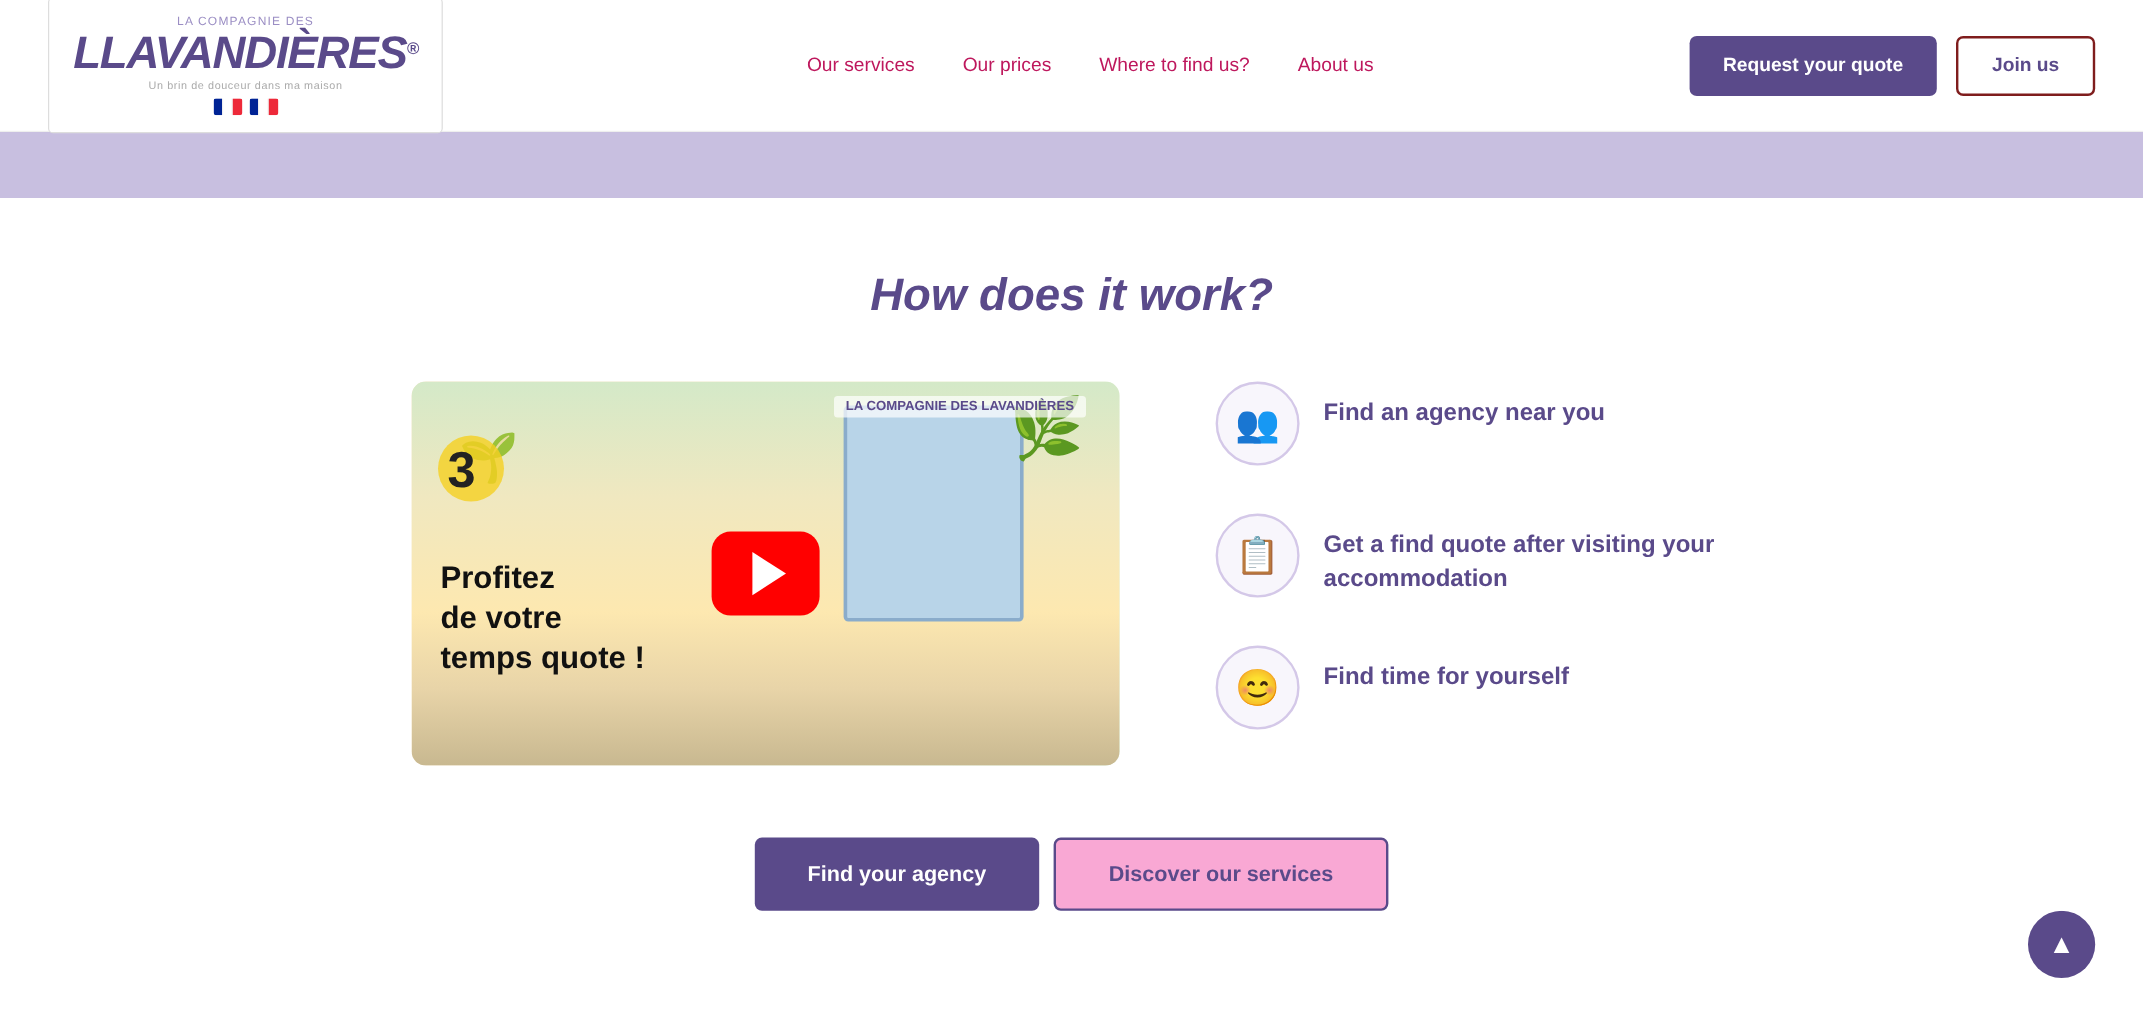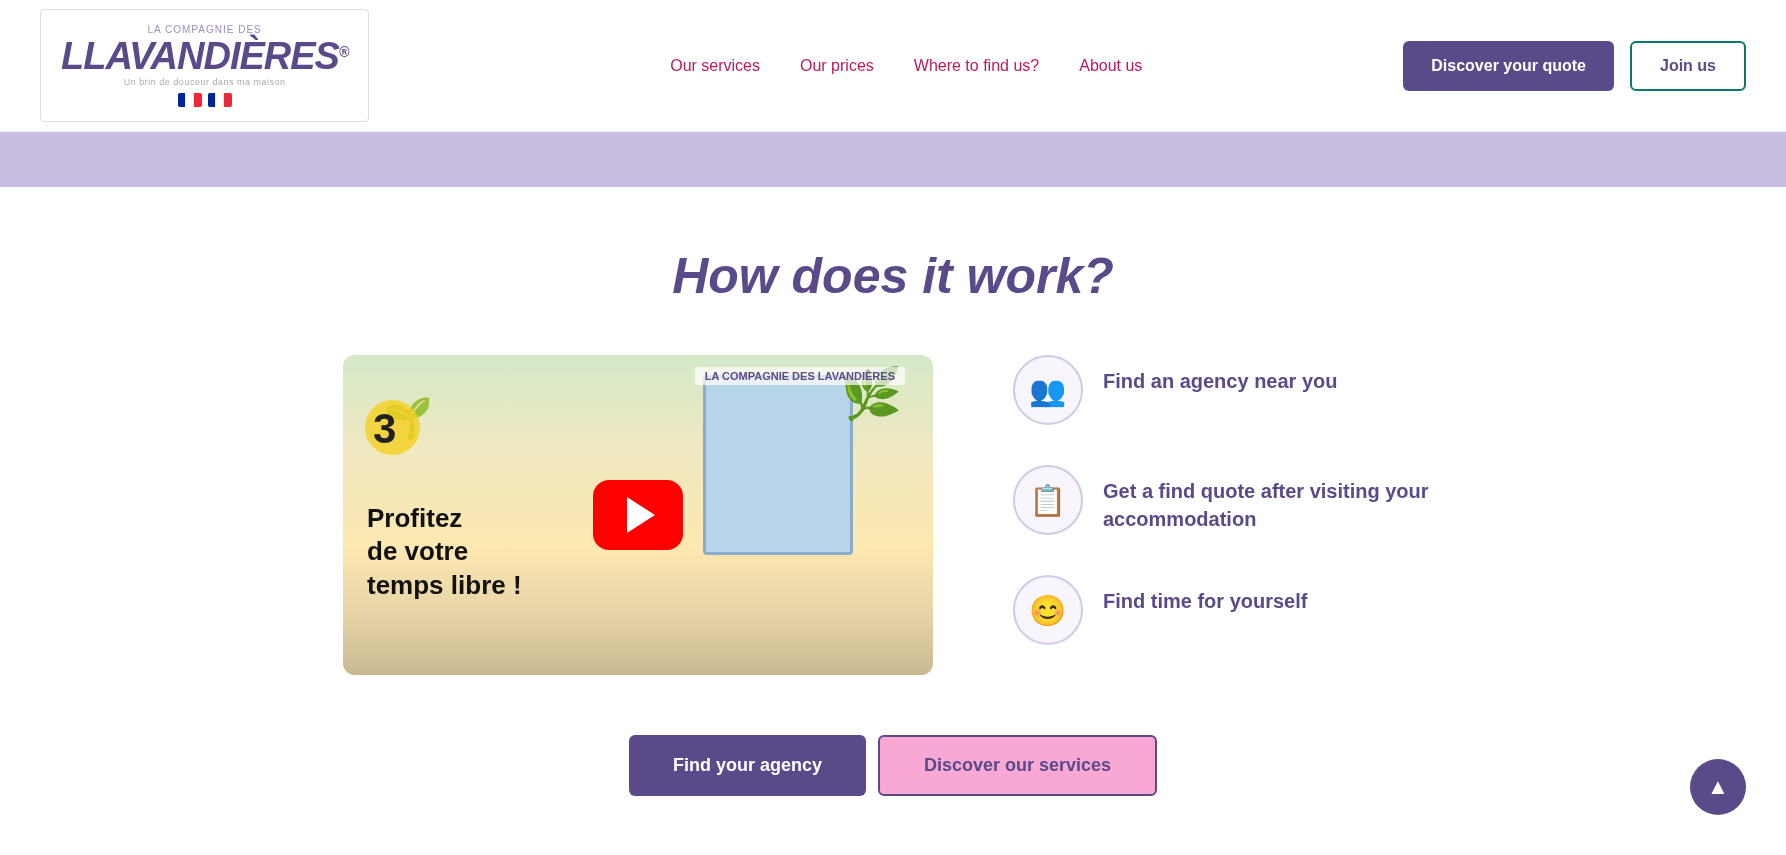--- a/index.html
+++ b/index.html
@@ -4,21 +4,21 @@
   <style>
     * { margin: 0; padding: 0; box-sizing: border-box; }
     body { font-family: Arial, sans-serif; background: #fff; width: 1786px; min-height: 855px; overflow-x: hidden; }
 
     
     .header {
       display: flex;
       align-items: center;
       justify-content: space-between;
       padding: 0 40px;
-      height: 132px;
+      height: 110px;
       background: #fff;
       border-bottom: 1px solid #eee;
       position: relative;
       z-index: 10;
     }
     .logo-box {
       background: #fff;
       border: 1px solid #ddd;
       border-radius: 4px;
       padding: 14px 20px;
@@ -95,21 +95,21 @@
       border-radius: 6px;
       padding: 16px 28px;
       font-size: 16px;
       font-weight: bold;
       cursor: pointer;
       white-space: nowrap;
     }
     .btn-outline {
       background: #fff;
       color: #5a4a8a;
-      border: 2px solid #0f766e;
+      border: 2px solid #7f1d1d;
       border-radius: 6px;
       padding: 14px 28px;
       font-size: 16px;
       font-weight: bold;
       cursor: pointer;
       white-space: nowrap;
     }
 
     
     .purple-band {
@@ -119,21 +119,21 @@
     }
 
     
     .main-content {
       padding: 60px 80px 80px;
       background: #fff;
     }
 
     .section-title {
       text-align: center;
-      font-size: 50px;
+      font-size: 38px;
       font-weight: bold;
       color: #5a4a8a;
       margin-bottom: 50px;
       font-style: italic;
     }
 
     .how-it-works-body {
       display: flex;
       align-items: flex-start;
       justify-content: center;
@@ -344,21 +344,21 @@
   </div>
 
   <nav class="nav">
     <a class="nav-item" href="#">Our services</a>
     <a class="nav-item" href="#">Our prices</a>
     <a class="nav-item" href="#">Where to find us?</a>
     <a class="nav-item" href="#">About us</a>
   </nav>
 
   <div class="header-buttons">
-    <button class="btn-primary">Discover your quote</button>
+    <button class="btn-primary">Request your quote</button>
     <button class="btn-outline">Join us</button>
   </div>
 </header>
 
 <div class="purple-band"></div>
 
 <main class="main-content">
   <h2 class="section-title">How does it work?</h2>
 
   <div class="how-it-works-body">
@@ -366,21 +366,21 @@
     <div class="video-container">
       <div class="video-bg">
         <div class="scene-window"></div>
         <div class="scene-plant">🌿</div>
         <div class="scene-plant2">🌱</div>
         <div class="scene-yellow-circle"></div>
         <div class="scene-number">3</div>
         <div class="scene-text">
           <span>Profitez</span><br>
           <span>de votre</span><br>
-          <span>temps libre !</span>
+          <span>temps quote !</span>
         </div>
         <div class="logo-watermark">LA COMPAGNIE DES LAVANDIÈRES</div>
       </div>
       <div class="play-button">
         <div class="play-triangle"></div>
       </div>
     </div>
 
     <div class="steps-list">
 

